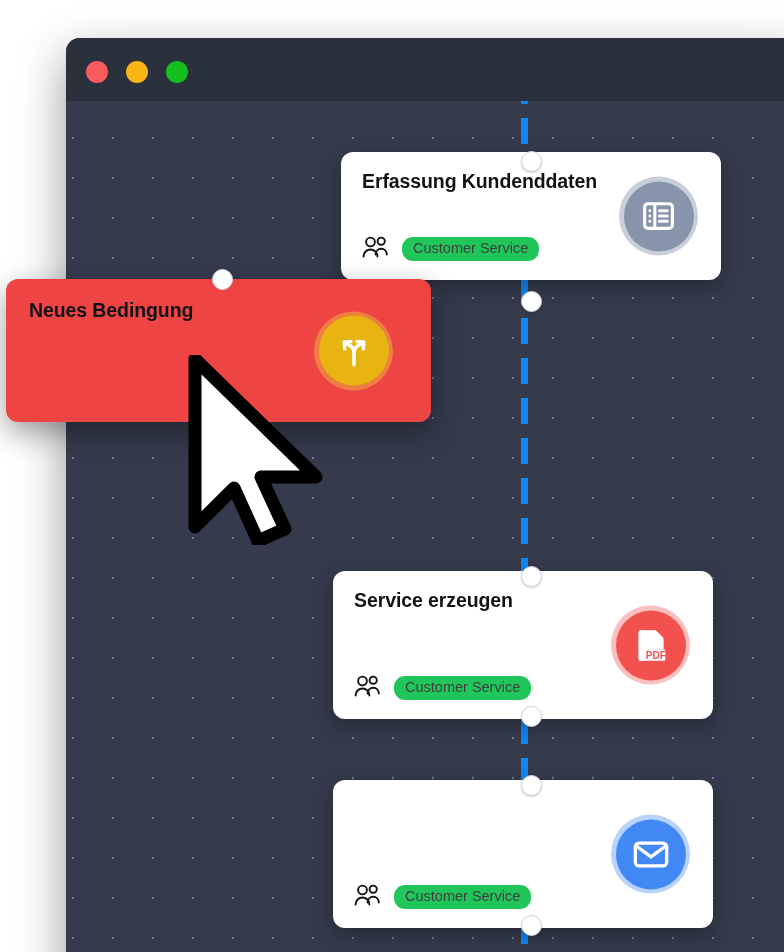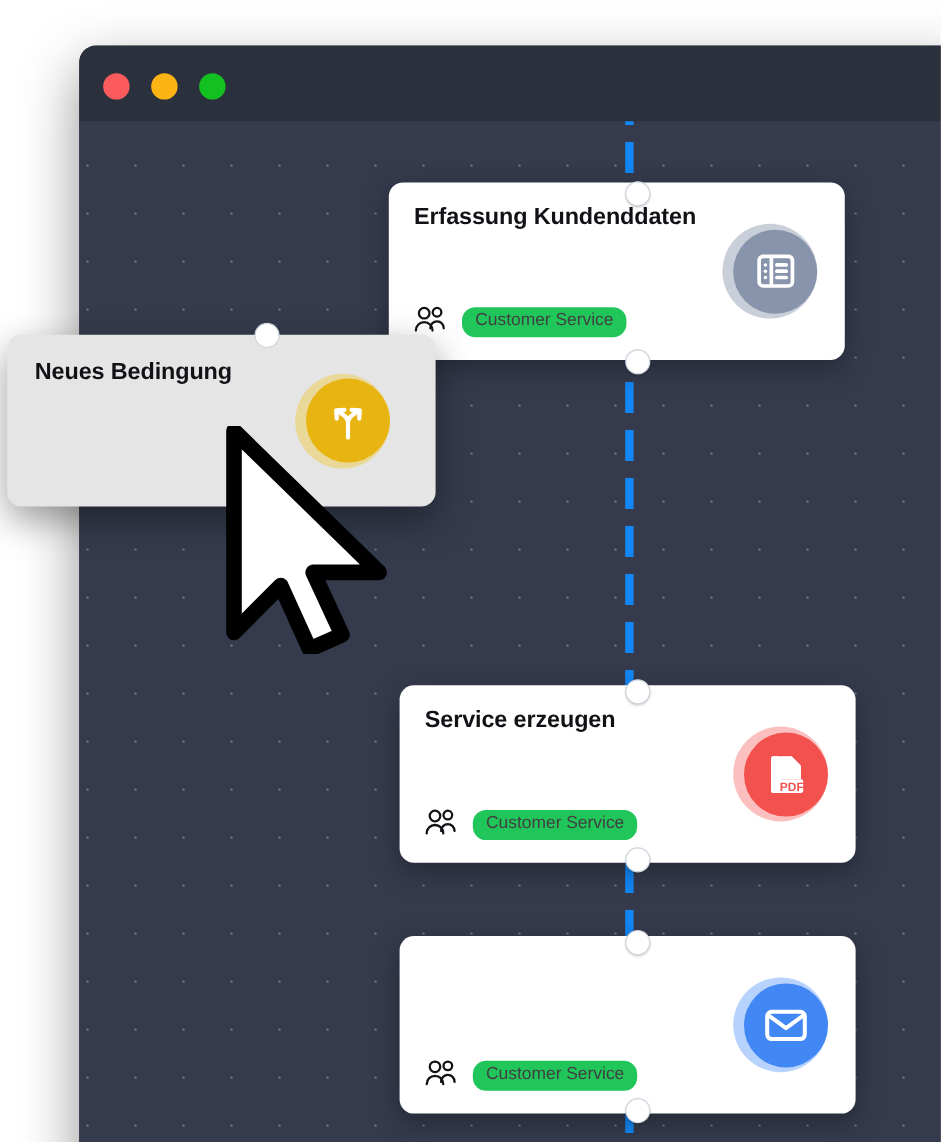--- a/index.html
+++ b/index.html
@@ -140,21 +140,21 @@
 
   .node-badge {
     position: absolute;
     right: 23px;
     top: 50%;
     transform: translateY(-50%);
     width: 79px; height: 79px;
     border-radius: 50%;
     display: flex;
     align-items: center;
-    justify-content: flex-end;
+    justify-content: center;
   }
   .node-badge .inner {
     width: 70px; height: 70px;
     border-radius: 50%;
     display: flex;
     align-items: center;
     justify-content: center;
   }
 
   .badge-grey  { background: rgba(135,148,171,0.45); }
@@ -164,24 +164,24 @@
   .badge-blue  { background: rgba(84,148,248,0.42); }
   .badge-blue  .inner { background: #4288f4; }
   .badge-amber { background: rgba(240,200,60,0.45); }
   .badge-amber .inner { background: #e8b411; }
 
   
   .drag-card {
     position: absolute;
     left: 6px;
     top: 279px;
-    width: 357px;
+    width: 425px;
     height: 143px;
     border-radius: 12px;
-    background: #e5e5e5;
+    background: #ef4444;
     box-shadow: 0 11px 30px rgba(0,0,0,0.38);
     z-index: 80;
   }
   .drag-card .node-title { top: 20px; left: 23px; }
   .drag-card .node-badge { right: 38px; }
 
   .drag-port {
     position: absolute;
     left: 212px;
     top: 269px;
@@ -222,21 +222,21 @@
 
       <div class="flow-line"></div>
 
       <div class="port" style="left:455px; top:50px;"></div>
       <div class="port" style="left:455px; top:190px;"></div>
       <div class="port" style="left:455px; top:465px;"></div>
       <div class="port" style="left:455px; top:605px;"></div>
       <div class="port" style="left:455px; top:674px;"></div>
       <div class="port" style="left:455px; top:814px;"></div>
 
-      <div class="node-card" style="left:258px; top:51px; height:148px;">
+      <div class="node-card" style="left:275px; top:51px; height:128px;">
         <div class="node-title">Erfassung Kundenddaten</div>
 
         <div class="node-footer">
           <span class="people-icon">
             <svg width="27" height="22" viewBox="0 0 27 22" fill="none" stroke="#111216" stroke-width="1.9">
               <circle cx="8.5" cy="6" r="4.4"></circle>
               <path d="M1.6 20.5c0-4.1 3.1-7 6.9-7s6.9 2.9 6.9 7" stroke-linecap="round"></path>
               <circle cx="19.2" cy="5.2" r="3.6"></circle>
               <path d="M13.6 18.6c0-3.4 2.5-5.8 5.6-5.8s5.6 2.4 5.6 5.8" stroke-linecap="round"></path>
             </svg>

